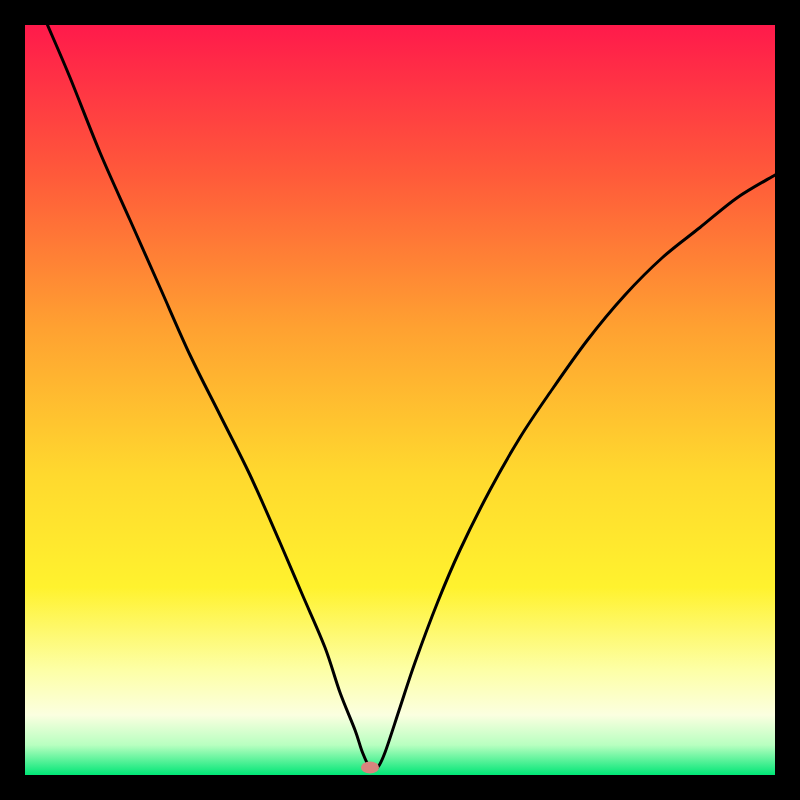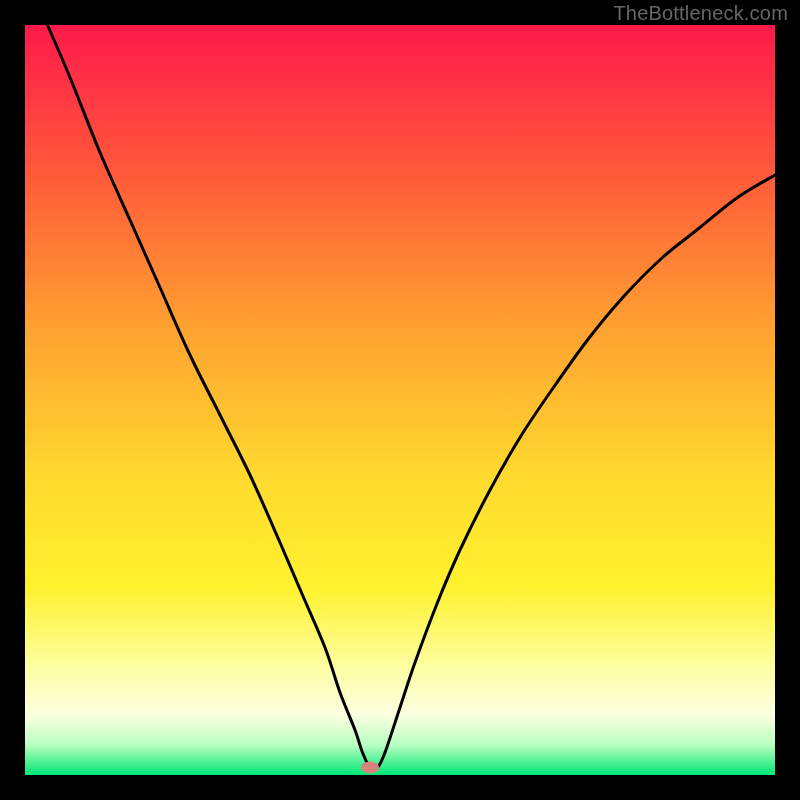--- a/index.html
+++ b/index.html
@@ -36,21 +36,20 @@
   .plot svg {
     display: block;
     width: 750px;
     height: 750px;
   }
 </style>
 </head>
 <body>
 
 <div class="outer">
-  <div class="watermark">TheBottleneck.com</div>
   <div class="plot">
     <svg id="chart-svg" viewBox="0 0 750 750">
       <defs>
         <linearGradient id="bg-grad" x1="0" y1="0" x2="0" y2="1">
             <stop offset="0%" stop-color="#ff1a4b"></stop>
             <stop offset="20%" stop-color="#ff5a3a"></stop>
             <stop offset="40%" stop-color="#ffa031"></stop>
             <stop offset="60%" stop-color="#ffd92e"></stop>
             <stop offset="75%" stop-color="#fff22e"></stop>
             <stop offset="86%" stop-color="#fdffa6"></stop>

